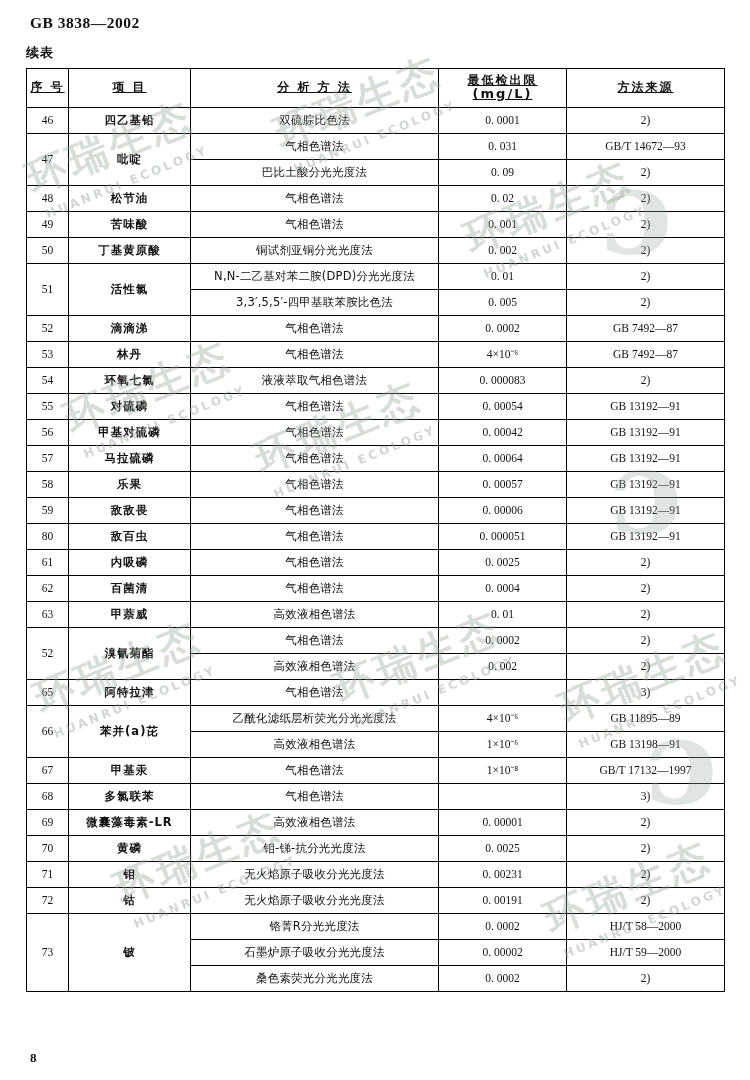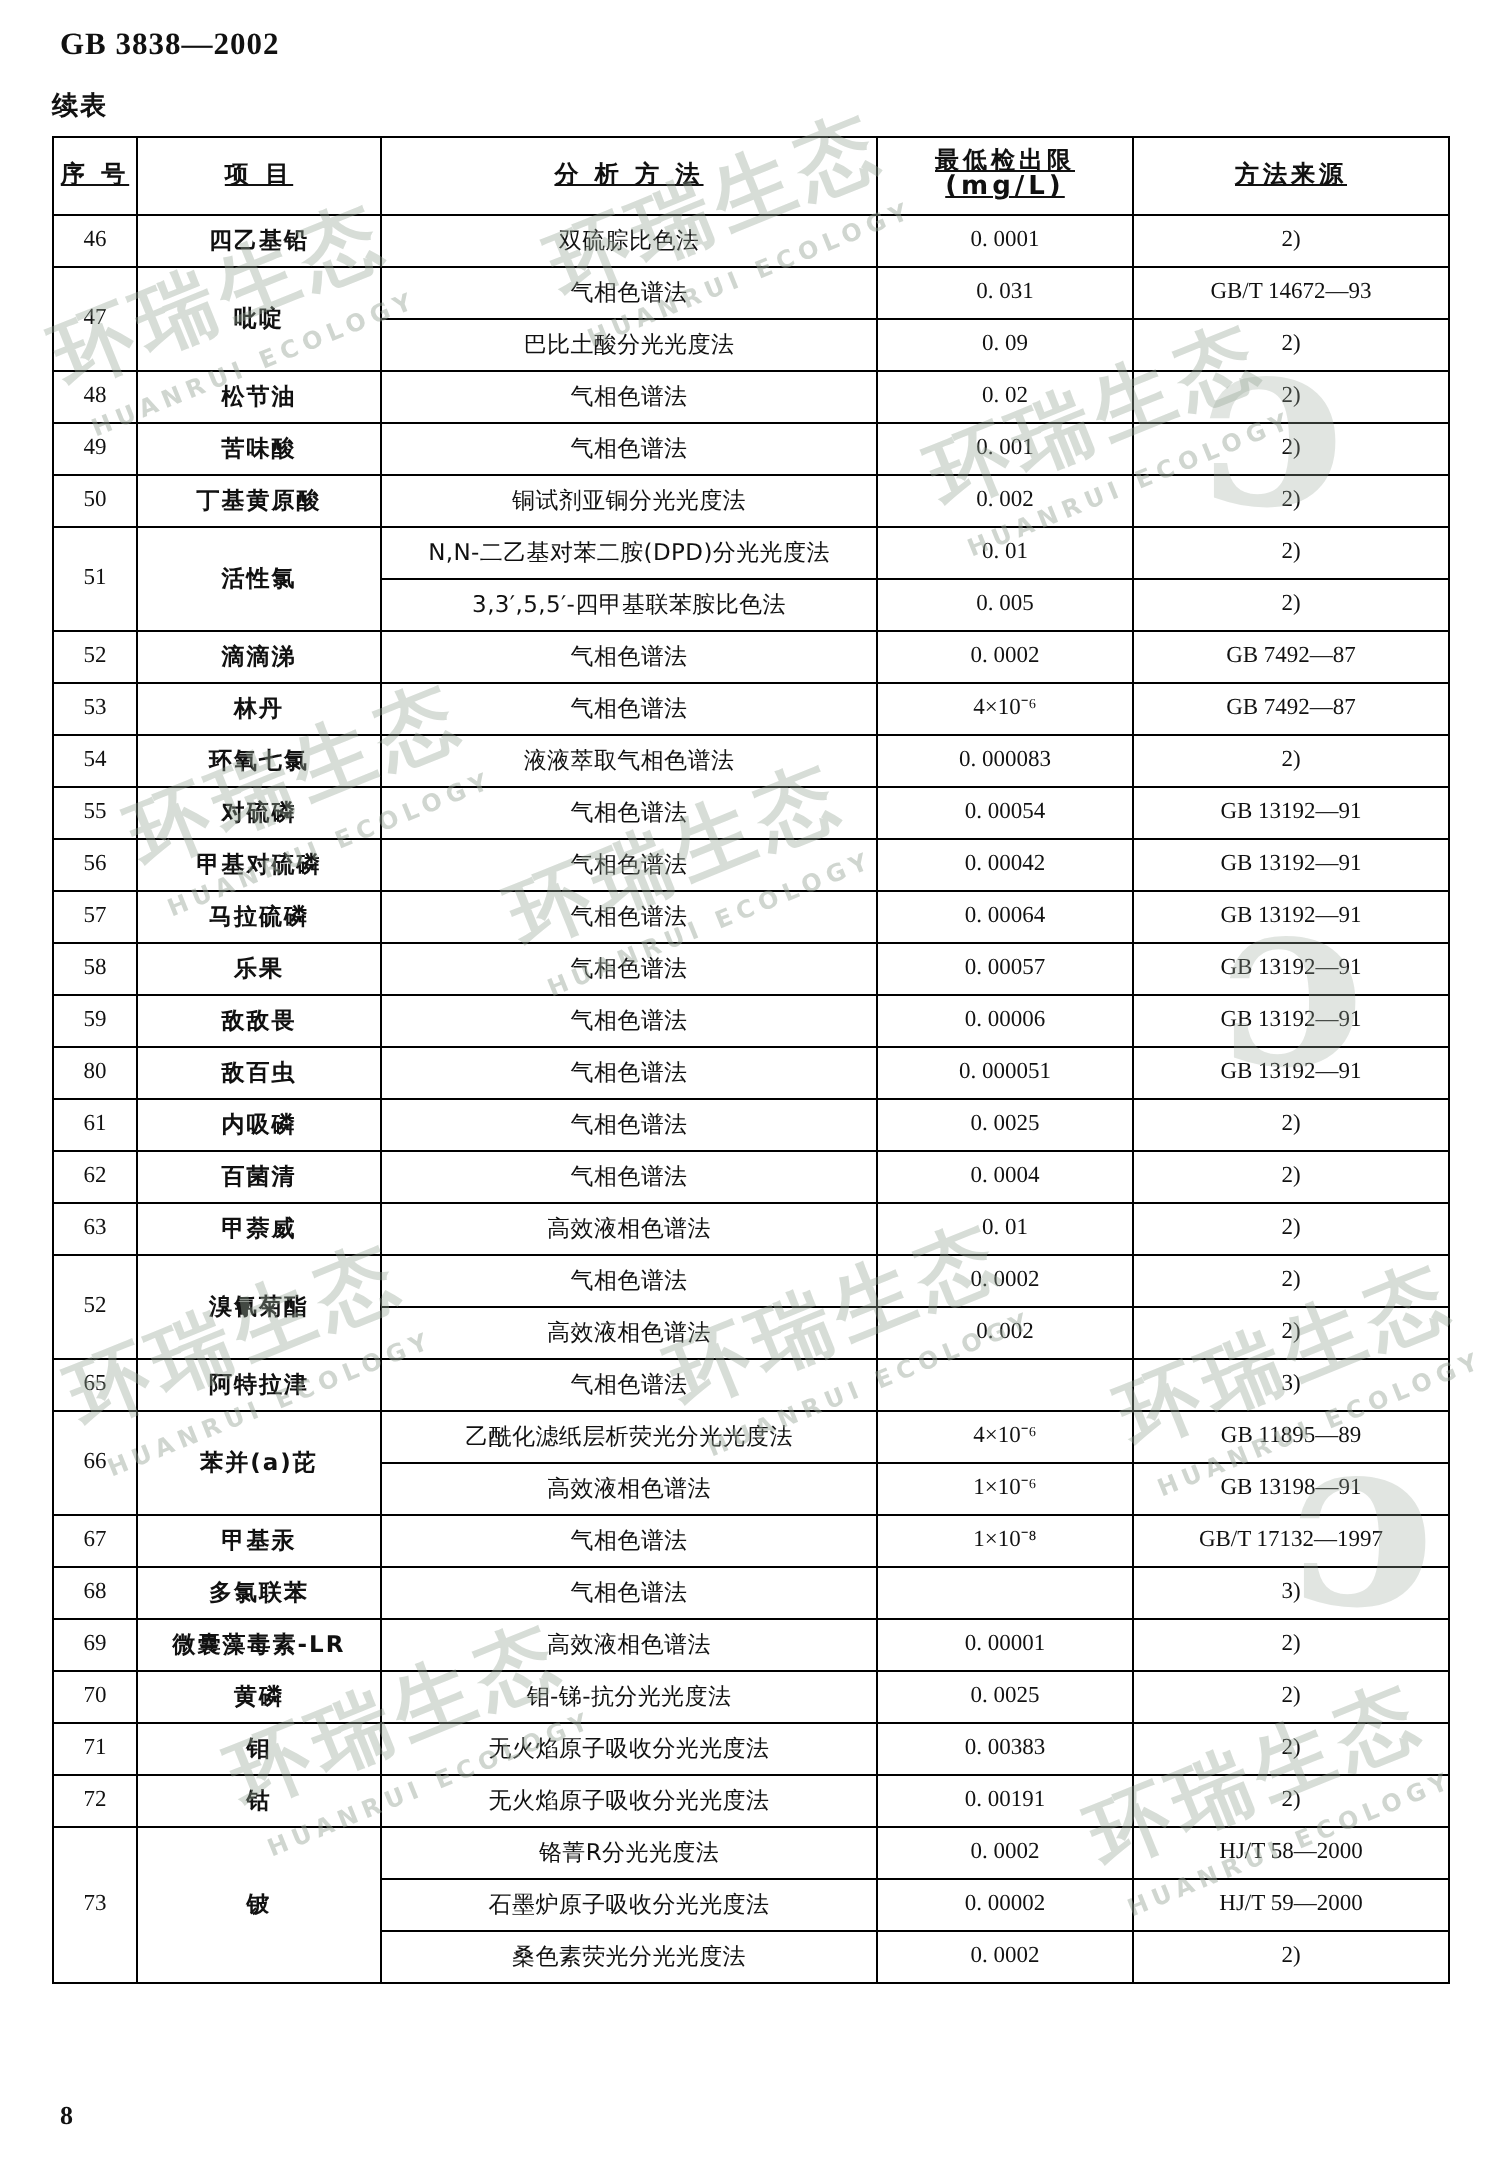--- a/index.html
+++ b/index.html
@@ -343,21 +343,21 @@
           <td class="num">70</td>
           <td class="item">黄磷</td>
           <td class="meth">钼-锑-抗分光光度法</td>
           <td class="num">0. 0025</td>
           <td class="src">2)</td>
         </tr>
         <tr>
           <td class="num">71</td>
           <td class="item">钼</td>
           <td class="meth">无火焰原子吸收分光光度法</td>
-          <td class="num">0. 00383</td>
+          <td class="num">0. 00231</td>
           <td class="src">2)</td>
         </tr>
         <tr>
           <td class="num">72</td>
           <td class="item">钴</td>
           <td class="meth">无火焰原子吸收分光光度法</td>
           <td class="num">0. 00191</td>
           <td class="src">2)</td>
         </tr>
         <tr>

